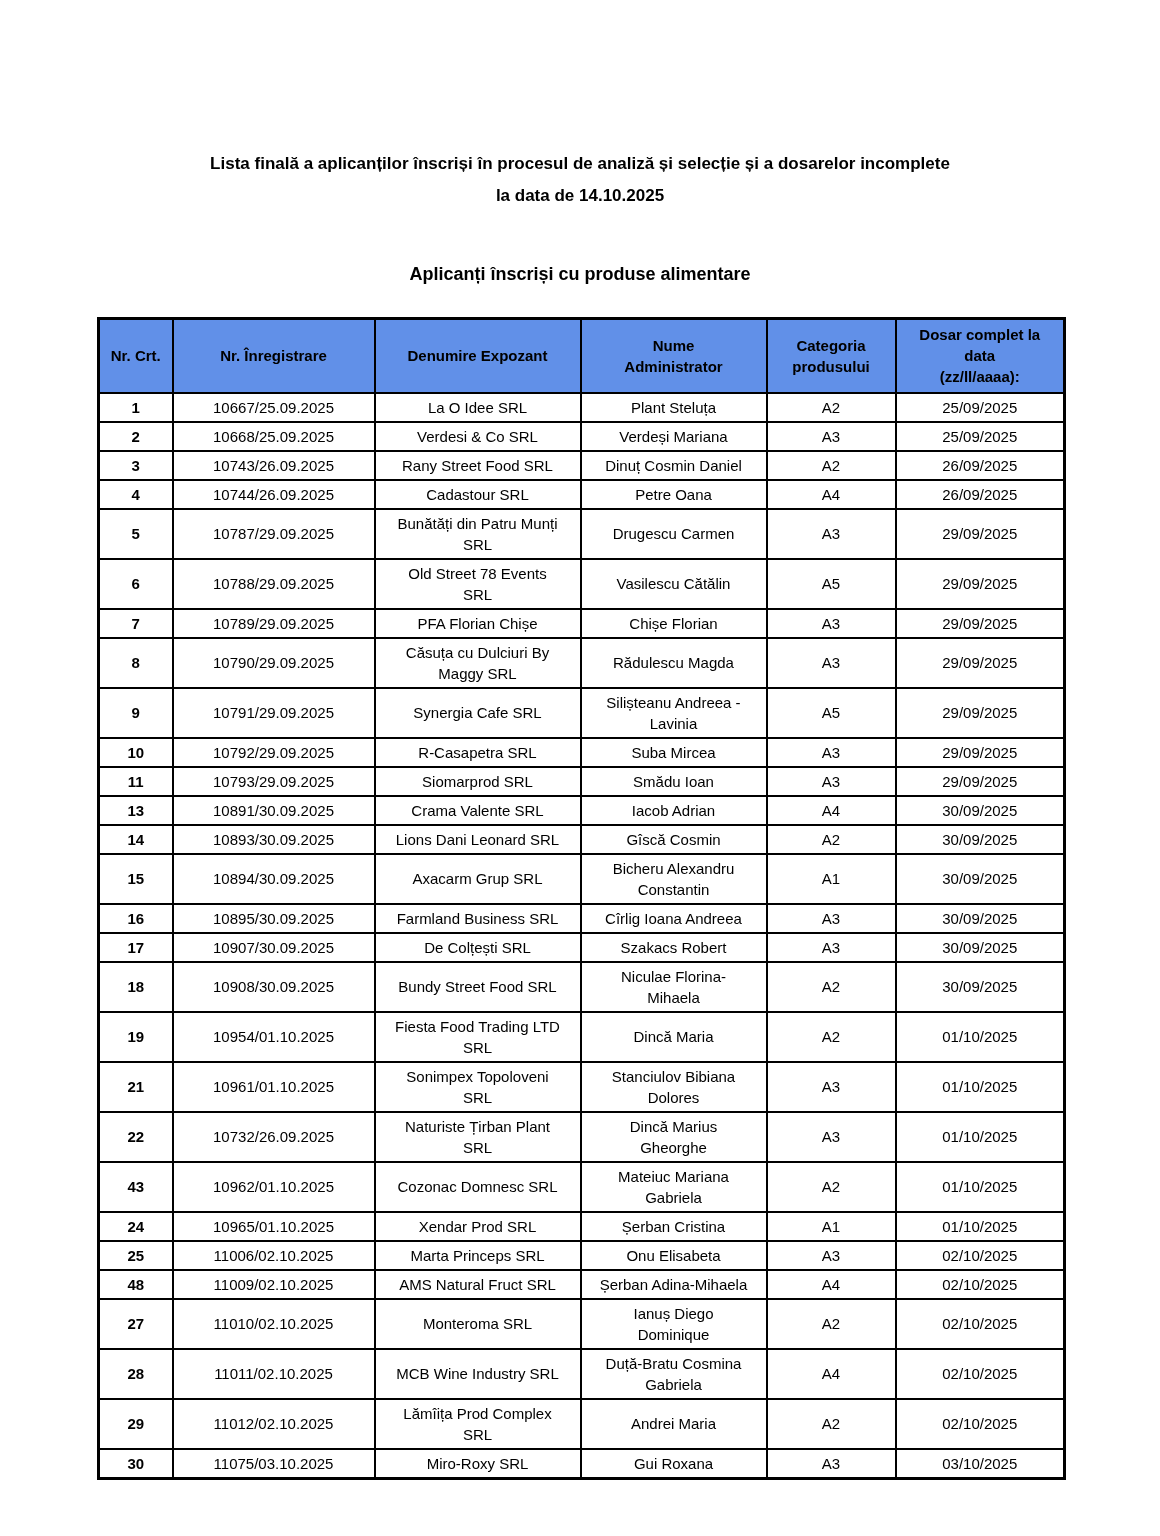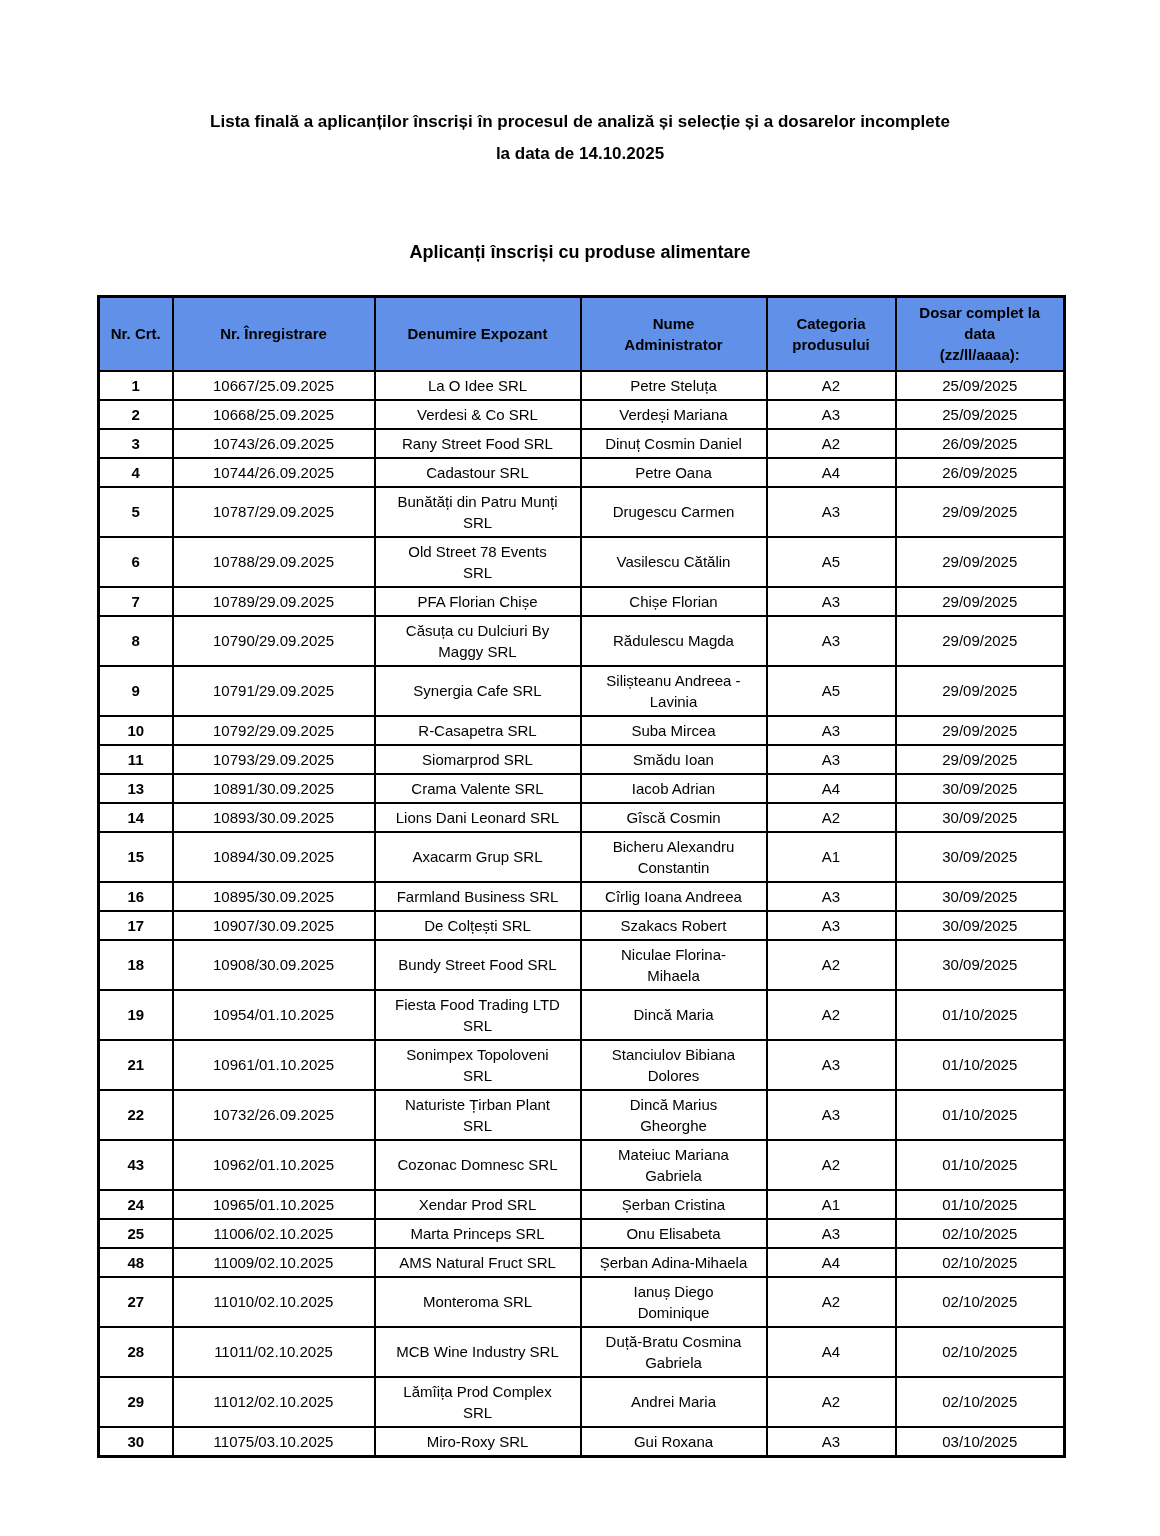--- a/index.html
+++ b/index.html
@@ -14,26 +14,27 @@
   .page {
     width: 966px;
     margin: 0 auto;
     padding-top: 106px;
   }
   .doc-title {
     text-align: center;
     font-weight: bold;
     font-size: 17px;
     line-height: 32px;
+    margin-top: 42px;
   }
   .section-heading {
     text-align: center;
     font-weight: bold;
     font-size: 18px;
-    margin-top: 72px;
+    margin-top: 52px;
   }
   table.applicants {
     border-collapse: collapse;
     table-layout: fixed;
     width: 966px;
     margin-top: 32px;
     border: 3px solid #000000;
   }
   table.applicants th,
   table.applicants td {
@@ -93,21 +94,21 @@
         <th>Dosar complet la
 data
 (zz/ll/aaaa):</th>
       </tr>
     </thead>
     <tbody>
         <tr>
           <td class="col-nr">1</td>
           <td>10667/25.09.2025</td>
           <td>La O Idee SRL</td>
-          <td>Petre Steluța</td>
+          <td>Plant Steluța</td>
           <td>A2</td>
           <td>25/09/2025</td>
         </tr>
         <tr>
           <td class="col-nr">2</td>
           <td>10668/25.09.2025</td>
           <td>Verdesi &amp; Co SRL</td>
           <td>Verdeși Mariana</td>
           <td>A3</td>
           <td>25/09/2025</td>

